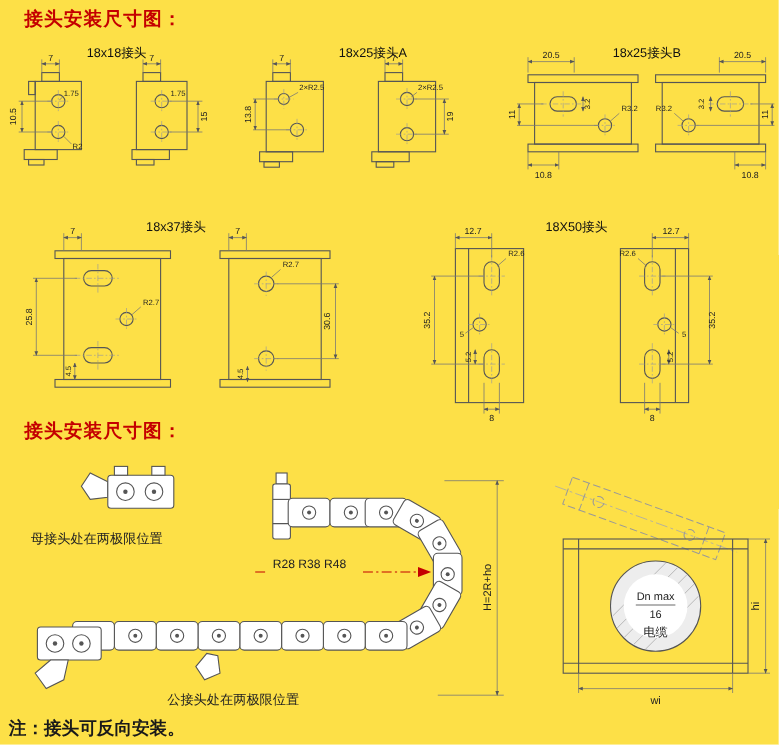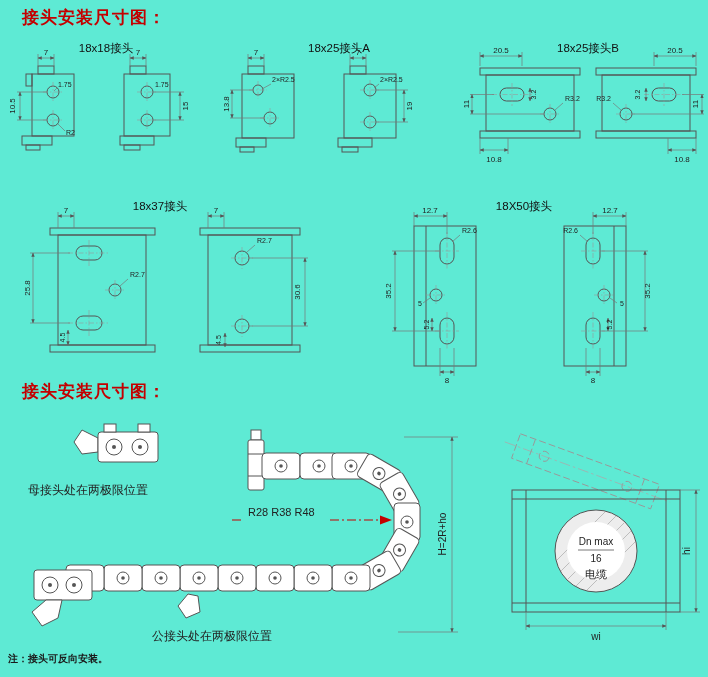--- a/index.html
+++ b/index.html
@@ -1,19 +1,19 @@
 <!DOCTYPE html>
 <html><head>
 <meta charset="utf-8">
 <style>
   html,body{margin:0;padding:0;background:#fff;}
-  #page{position:relative;width:708px;height:677px;background:#5eead4;
+  #page{position:relative;width:708px;height:677px;background:#fde047;
         font-family:"Liberation Sans",sans-serif;overflow:hidden;}
   .sec-title{position:absolute;color:#c40000;font-size:17px;font-weight:bold;letter-spacing:1px;}
-  .note{position:absolute;font-size:10px;font-weight:bold;color:#1a1a1a;}
+  .note{position:absolute;font-size:16px;font-weight:bold;color:#1a1a1a;}
   svg{position:absolute;overflow:visible;}
   svg text{font-family:"Liberation Sans",sans-serif;fill:#222;}
   .part{fill:none;stroke:#555;stroke-width:1;}
   .partf{fill:#fff;stroke:#555;stroke-width:1;}
   .dim{stroke:#777;stroke-width:0.7;fill:none;}
   .cl{stroke:#999;stroke-width:0.6;stroke-dasharray:5 2 1.5 2;}
   .dimtxt{font-size:8px;}
   .dimtxt7{font-size:7px;}
   .lbl{font-size:11.5px;fill:#111;}
   .ghost{stroke:#999;stroke-width:0.9;fill:none;stroke-dasharray:7 3;}

